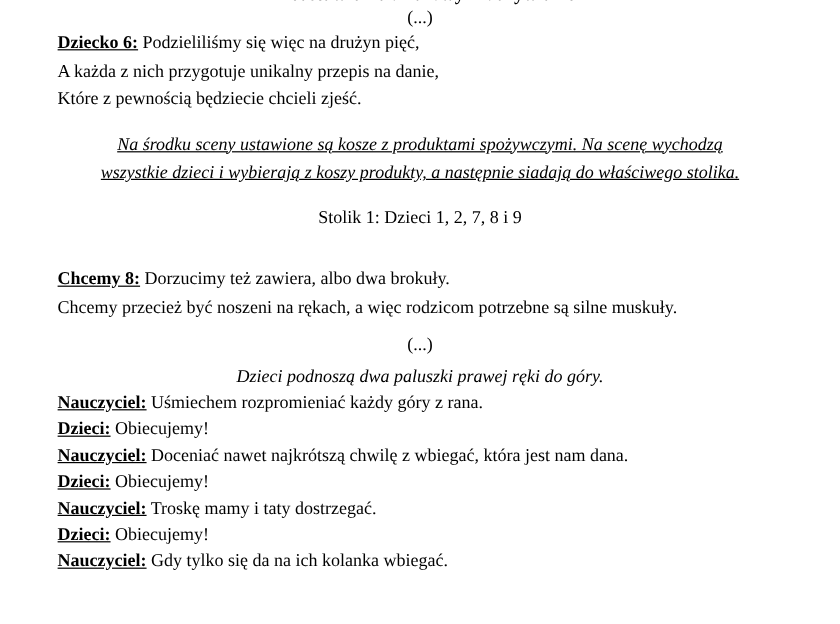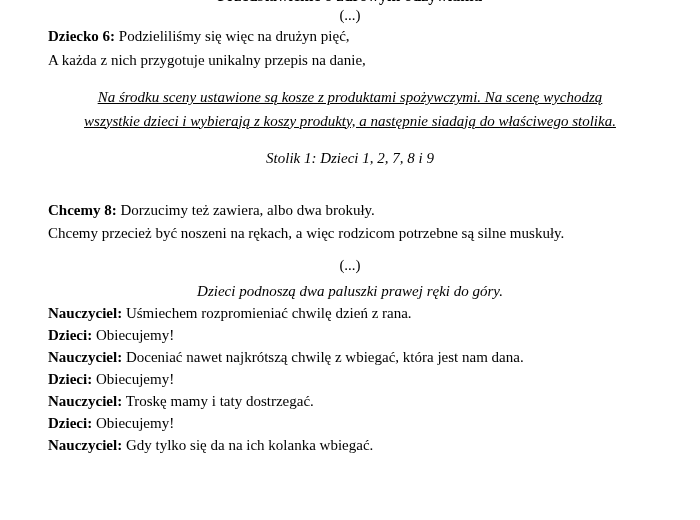--- a/index.html
+++ b/index.html
@@ -50,20 +50,21 @@
   .speech {
     margin: 0 48px;
     font-size: 15px;
     line-height: 23.5px;
   }
   .speech .line {
     white-space: nowrap;
   }
   .speaker {
     font-weight: bold;
+    text-decoration: underline;
   }
 
   .block-gap {
     height: 14px;
   }
   .block-gap-sm {
     height: 9px;
   }
   .block-gap-xs {
     height: 5px;
@@ -86,21 +87,20 @@
     font-size: 15px;
     font-style: italic;
     line-height: 22px;
     text-align: center;
     white-space: nowrap;
   }
 
   .table-label {
     margin: 0 48px;
     font-size: 15px;
-    font-style: italic;
     line-height: 23.5px;
     text-align: center;
     white-space: nowrap;
   }
 
   
   .dialogue {
     margin: 0 48px;
     font-size: 15px;
     line-height: 22px;
@@ -115,20 +115,21 @@
 <div id="page">
   <div id="doc">
 
     <div class="clipped-title">Przedstawienie o zdrowym odżywianiu</div>
 
     <div class="ellipsis-line">(...)</div>
 
     <div class="speech">
       <div class="line"><span class="speaker">Dziecko 6:</span> <span>Podzieliliśmy się więc na drużyn pięć,</span></div>
       <div class="line">A każda z nich przygotuje unikalny przepis na danie,</div>
+      <div class="line">Które z pewnością będziecie chcieli zjeść.</div>
     </div>
 
     <div class="block-gap"></div>
 
     <div class="stage">
       <div class="line">Na środku sceny ustawione są kosze z produktami spożywczymi. Na scenę wychodzą</div>
       <div class="line">wszystkie dzieci i wybierają z koszy produkty, a następnie siadają do właściwego stolika.</div>
     </div>
 
     <div class="block-gap"></div>
@@ -149,21 +150,21 @@
 
     <div class="block-gap-sm"></div>
 
     <div class="ellipsis-line">(...)</div>
 
     <div class="block-gap-xs"></div>
 
     <div class="stage-left">Dzieci podnoszą dwa paluszki prawej ręki do góry.</div>
 
     <div class="dialogue">
-      <div class="line"><span class="speaker">Nauczyciel:</span> <span>Uśmiechem rozpromieniać chwilę dzień z rana.</span></div>
+      <div class="line"><span class="speaker">Nauczyciel:</span> <span>Uśmiechem rozpromieniać każdy góry z rana.</span></div>
       <div class="line"><span class="speaker">Dzieci:</span> <span>Obiecujemy!</span></div>
       <div class="line"><span class="speaker">Nauczyciel:</span> <span>Doceniać nawet najkrótszą chwilę z wbiegać, która jest nam dana.</span></div>
       <div class="line"><span class="speaker">Dzieci:</span> <span>Obiecujemy!</span></div>
       <div class="line"><span class="speaker">Nauczyciel:</span> <span>Troskę mamy i taty dostrzegać.</span></div>
       <div class="line"><span class="speaker">Dzieci:</span> <span>Obiecujemy!</span></div>
       <div class="line"><span class="speaker">Nauczyciel:</span> <span>Gdy tylko się da na ich kolanka wbiegać.</span></div>
 
     </div>
 
   </div>

